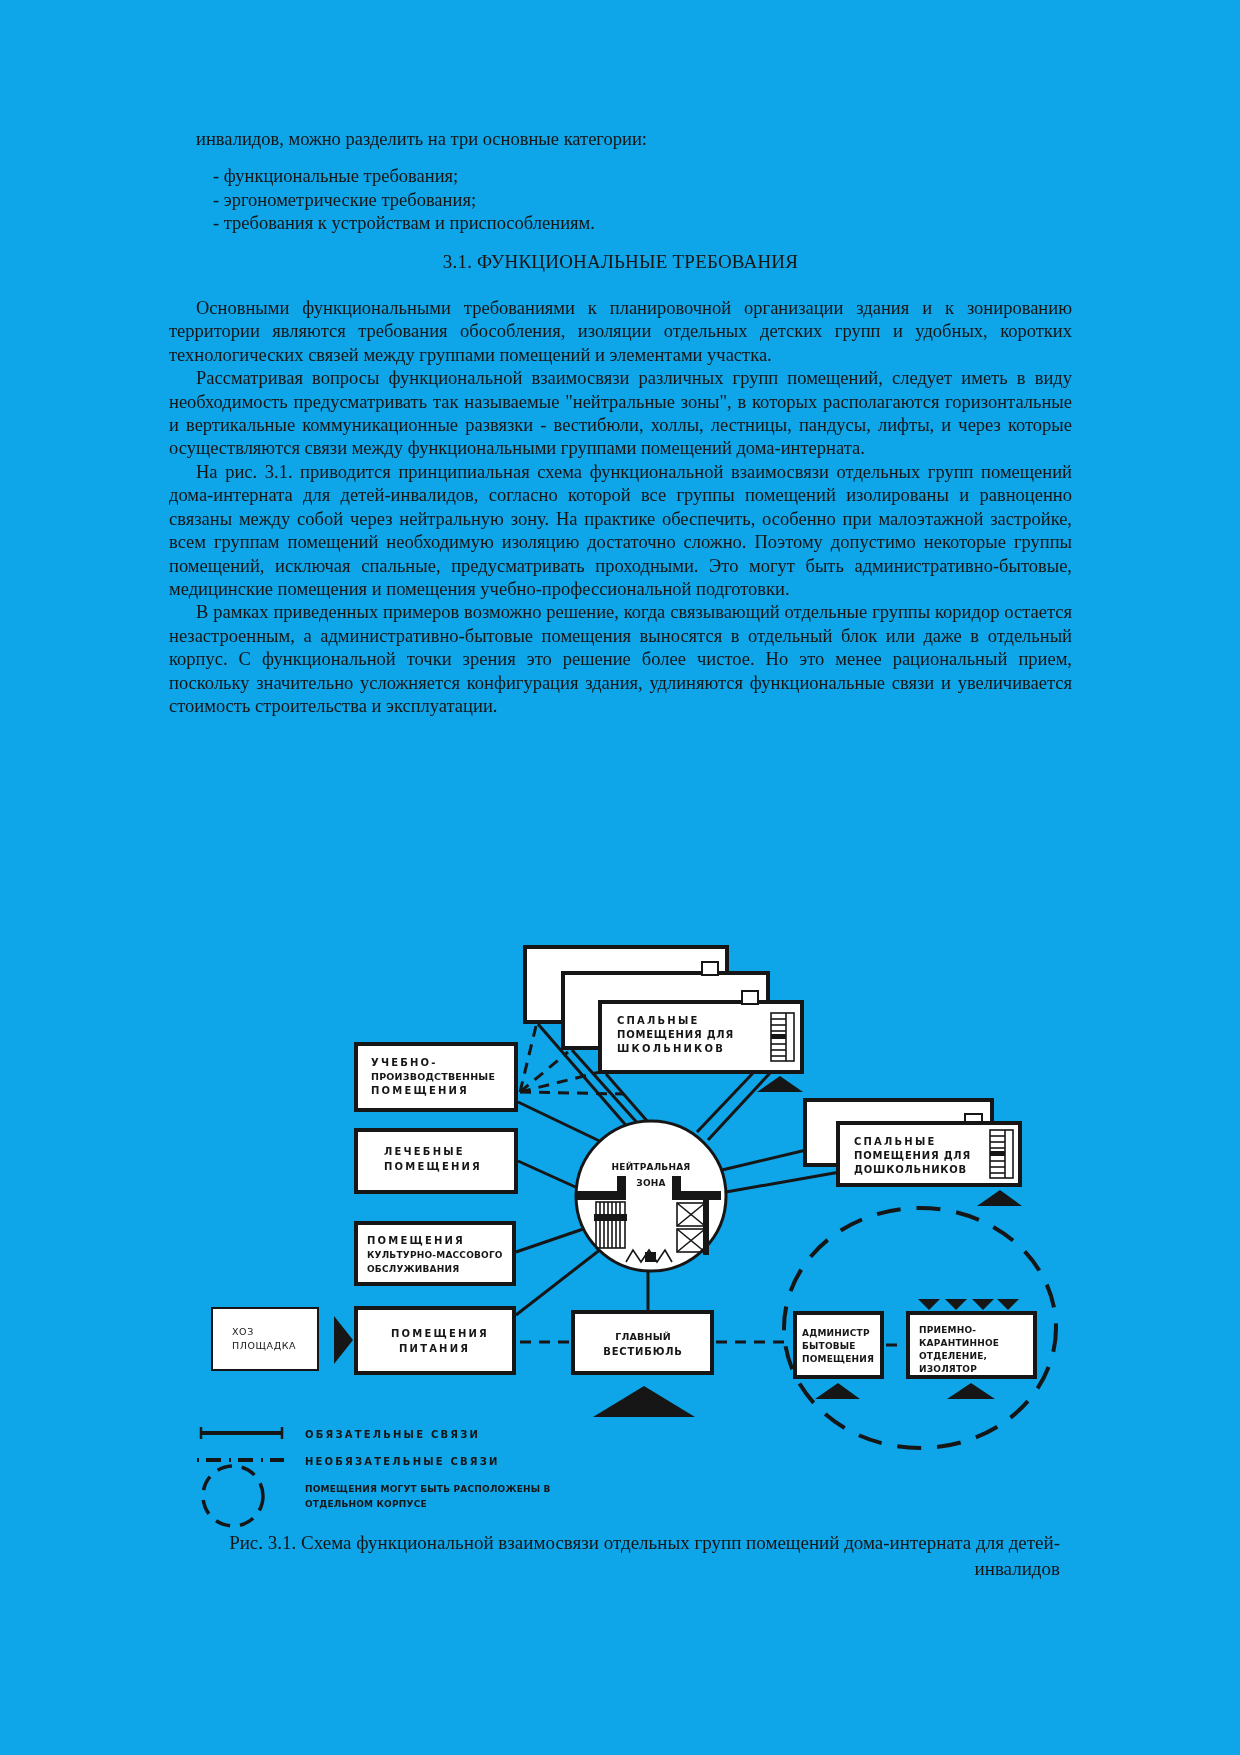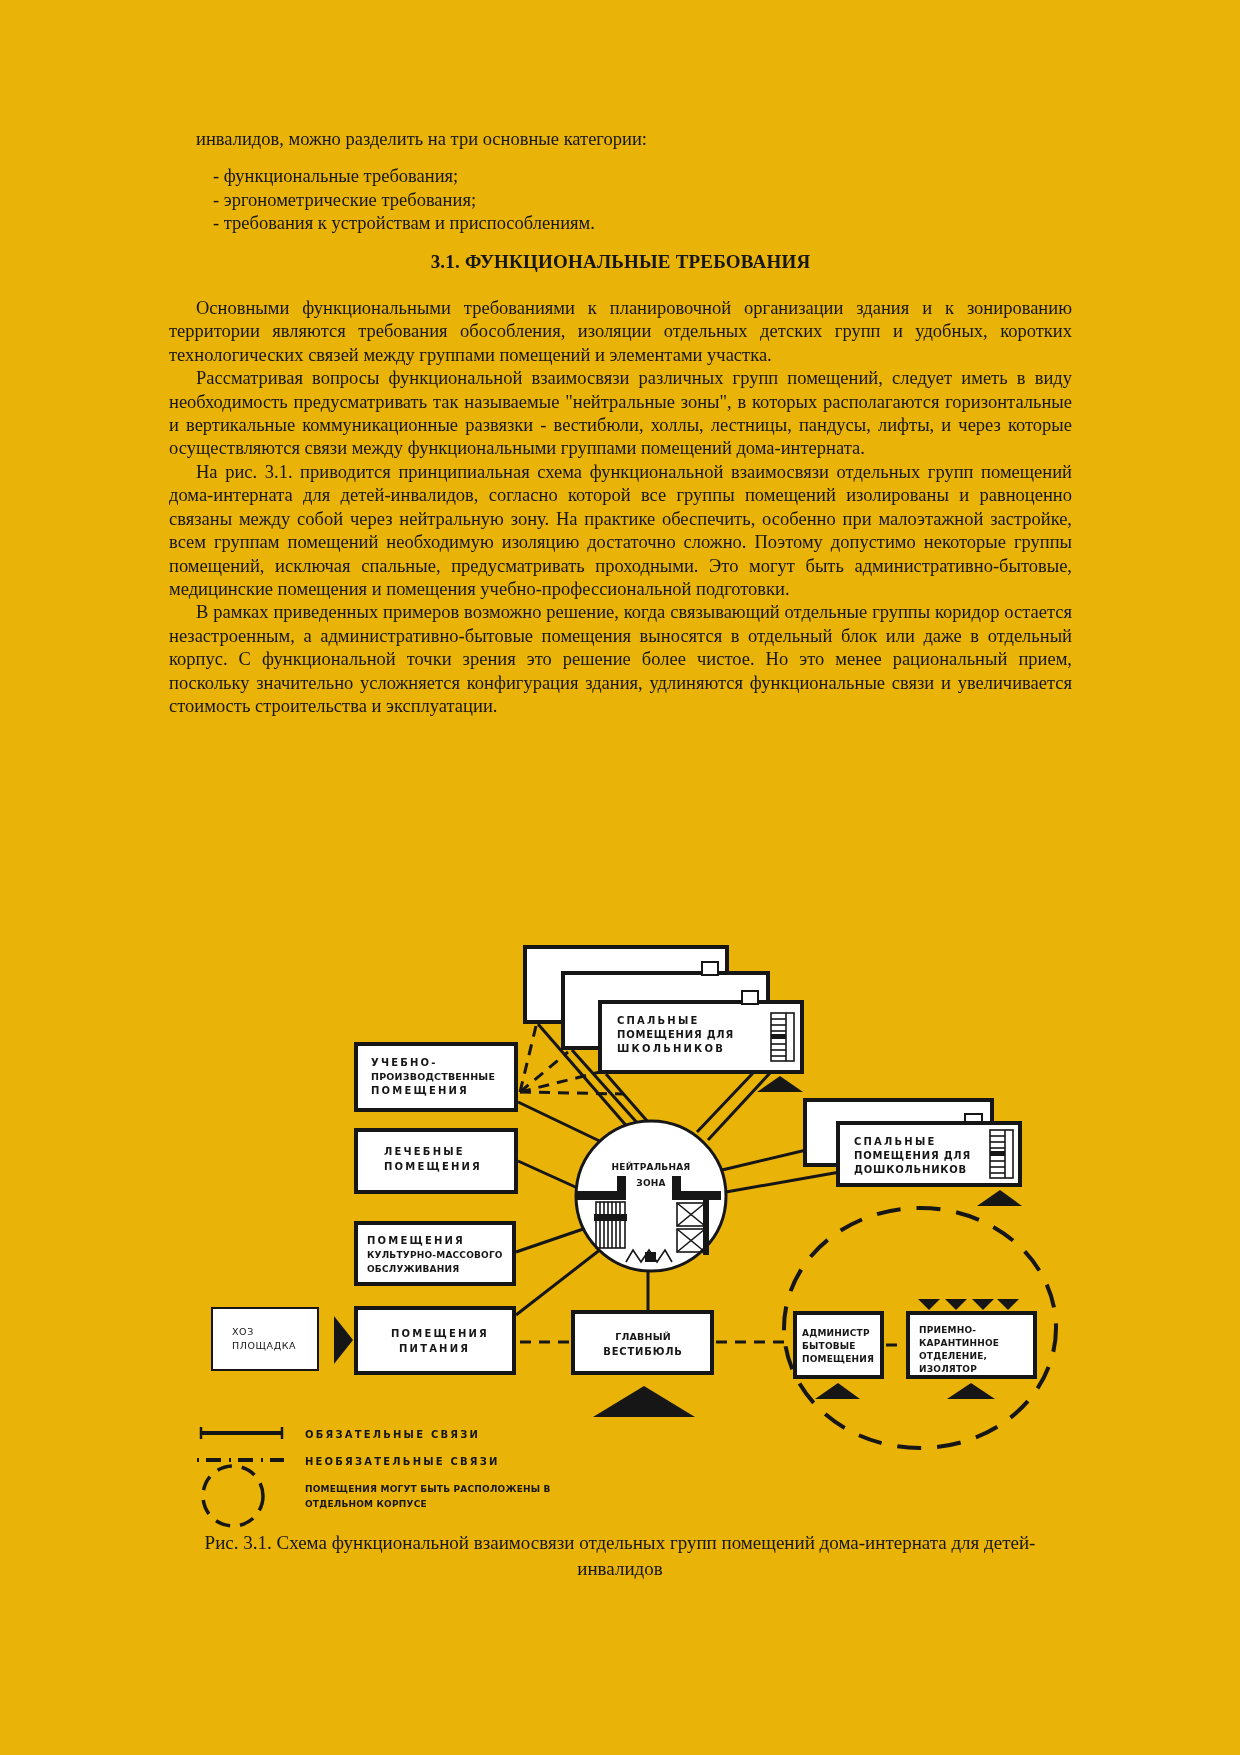--- a/index.html
+++ b/index.html
@@ -1,27 +1,27 @@
 <!DOCTYPE html>
 <html><head>
 <meta charset="utf-8">
 <style>
   html,body{margin:0;padding:0;background:#ffffff;}
-  .page{position:relative;width:1240px;height:1755px;background:#eab308;color:#161616;
+  .page{position:relative;width:1240px;height:1755px;background:#0ea5e9;color:#161616;
         font-family:"Liberation Serif", serif;overflow:hidden;}
   .textcol{position:absolute;left:169px;top:128px;width:903px;font-size:18.5px;
            line-height:23.4px;text-align:justify;}
   .textcol p{margin:0;text-indent:27px;}
   .intro-lead{margin:0;}
   .intro-list{margin:14px;padding-left:30px;}
   .intro-list div{white-space:nowrap;}
-  h2.section{font-size:19px;font-weight:bold;text-align:center;margin:12px 0 24px 0;
+  h2.section{font-size:19px;font-weight:normal;text-align:center;margin:12px 0 24px 0;
              letter-spacing:.2px;}
   .diagram{position:absolute;left:150px;top:860px;}
-  .caption{position:absolute;left:180px;top:1530px;width:880px;text-align:center;
+  .caption{position:absolute;left:180px;top:1530px;width:880px;text-align:right;
            font-size:19px;line-height:26px;}
   
   text{fill:#161616;font-family:"DejaVu Sans", sans-serif;}
   .dlab{font-size:10px;font-weight:bold;letter-spacing:2.2px;}
   .dlab-m{font-size:10px;font-weight:bold;letter-spacing:.8px;}
   .dlab-t{font-size:9.5px;font-weight:bold;letter-spacing:.2px;}
   .dlab-s{font-size:9px;font-weight:bold;letter-spacing:.2px;}
   .dlab-thin{font-size:9.5px;font-weight:normal;letter-spacing:.6px;}
   .mid{text-anchor:middle;}
   .box{fill:#ffffff;stroke:#161616;stroke-width:4;}

